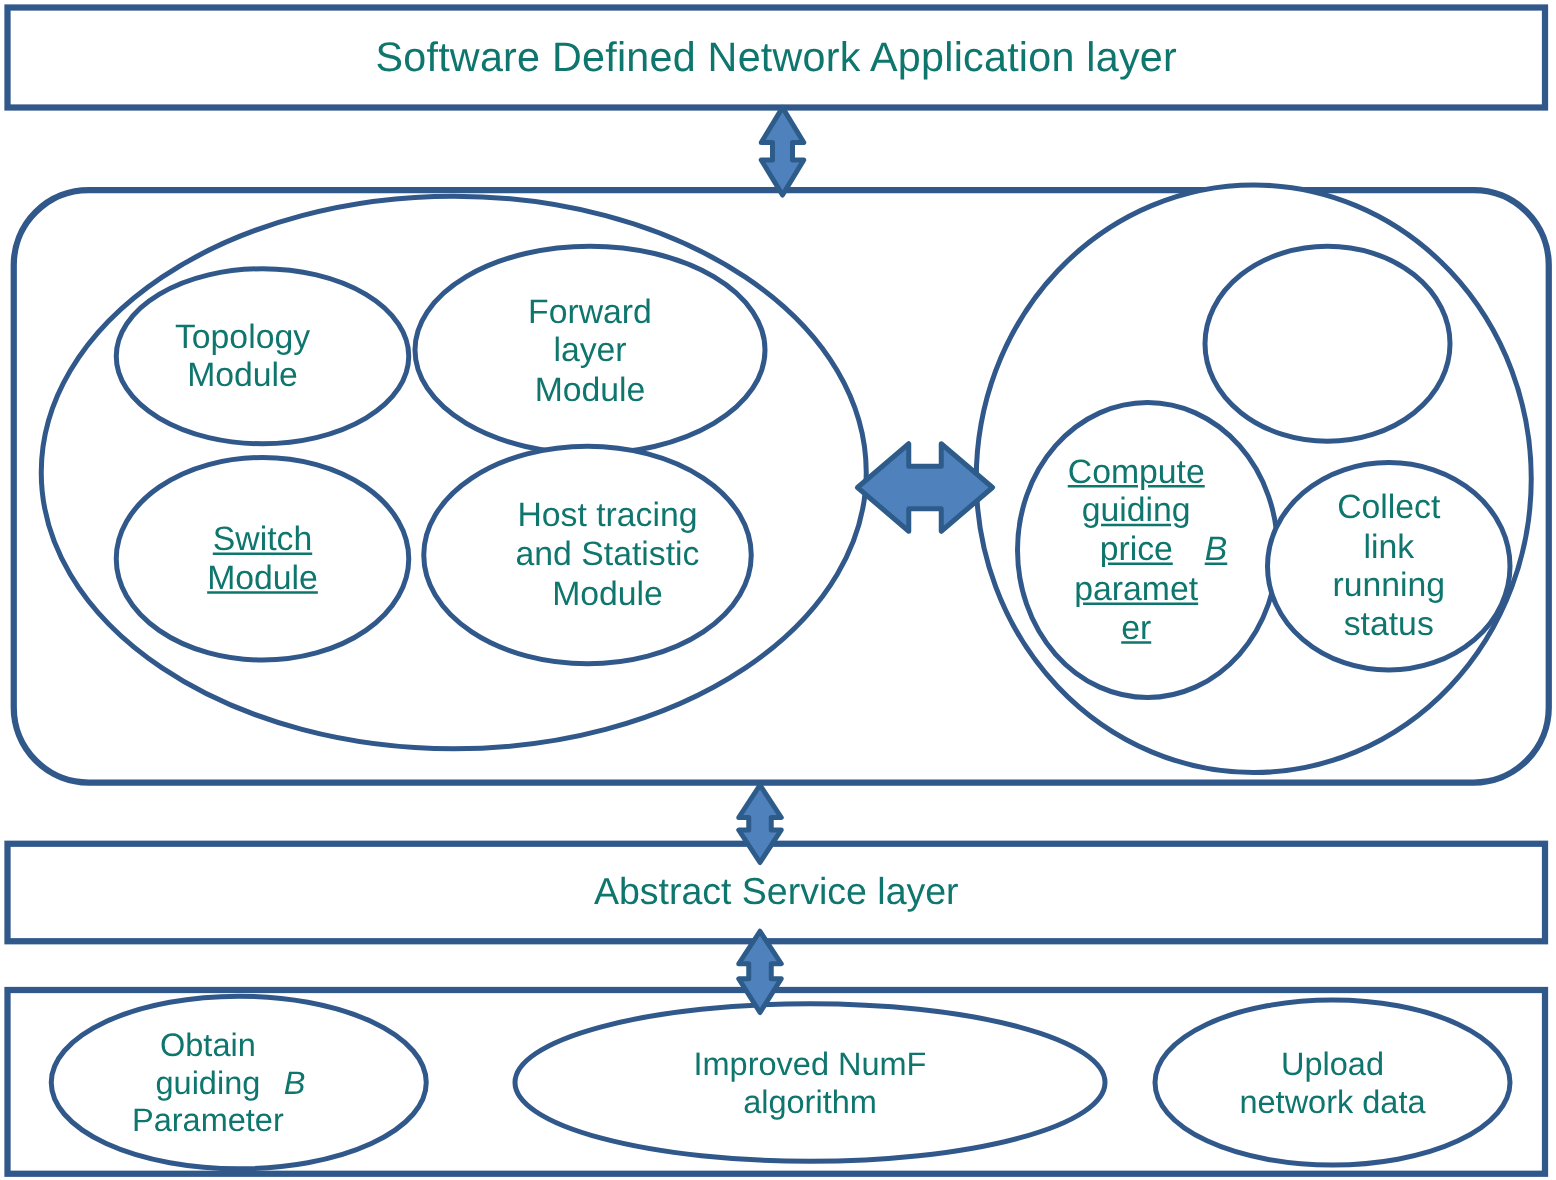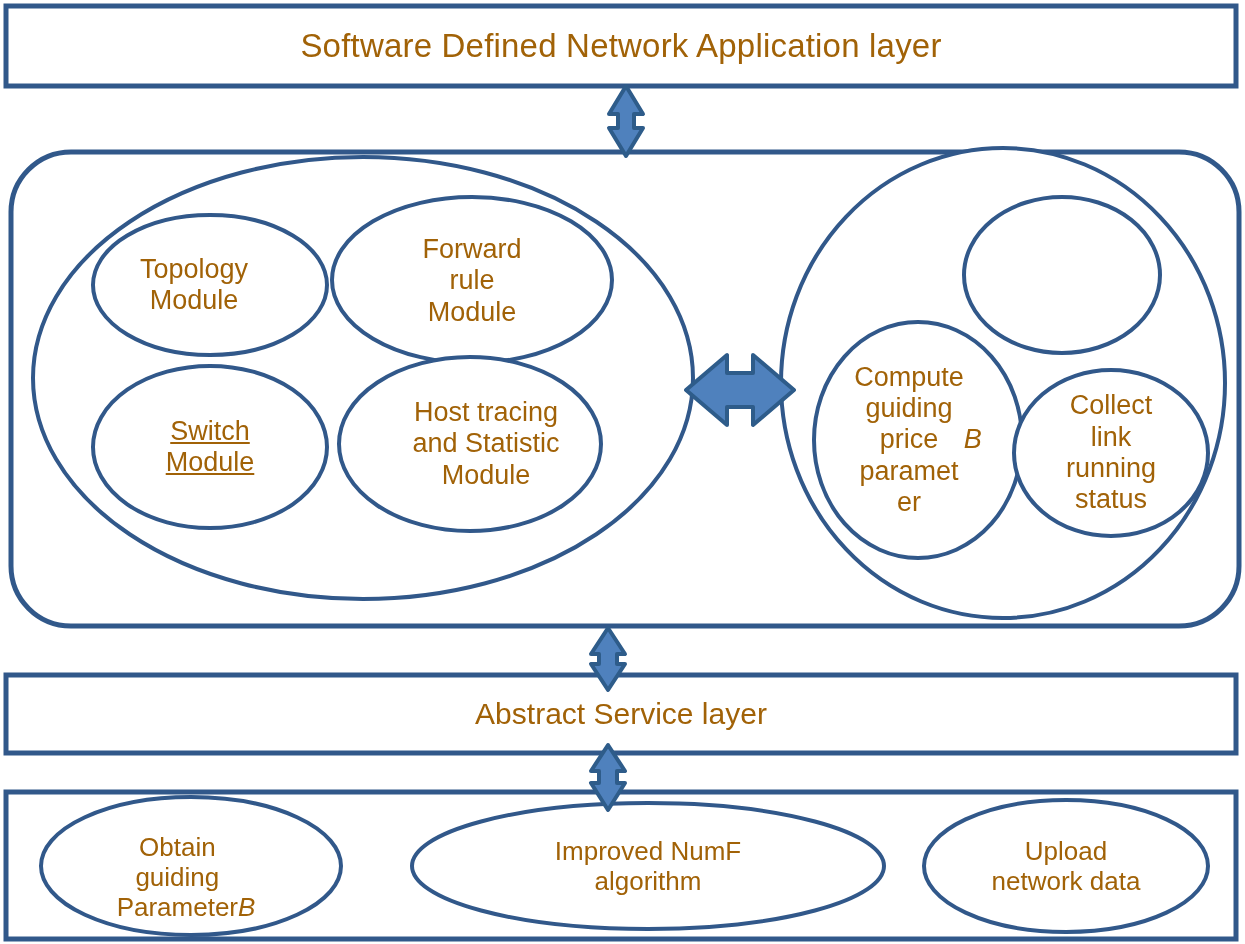--- a/index.html
+++ b/index.html
@@ -25,21 +25,21 @@
     width: 1245px;
     height: 944px;
     pointer-events: none;
   }
   .lbl {
     position: absolute;
     display: flex;
     align-items: center;
     justify-content: center;
     text-align: center;
-    color: #a16207;
+    color: #0f766e;
     line-height: 1.16;
     white-space: pre-line;
     pointer-events: auto;
   }
   .band-title {
     font-size: 33px;
     letter-spacing: 0.2px;
   }
   .band-title-2 {
     font-size: 30px;
@@ -94,45 +94,45 @@
 
     <polygon points="608,745 625,771 617,771 617,783 625,783 608,810 591,783 599,783 599,771 591,771" fill="#4F81BD" stroke="#2E5C8A" stroke-width="4" stroke-linejoin="round"></polygon>
   </svg>
 
   <div class="lbl band-title" style="left:6px; top:6px; width:1230px; height:80px;">Software Defined Network  Application layer</div>
 
   <div class="lbl ell-txt" style="left:84px; top:240px; width:220px; height:90px;">Topology
 Module</div>
 
   <div class="lbl ell-txt" style="left:362px; top:215px; width:220px; height:132px;">Forward
-rule
+layer
 Module</div>
 
   <div class="lbl ell-txt" style="left:100px; top:402px; width:220px; height:90px;text-decoration:underline;">Switch
 Module</div>
 
   <div class="lbl ell-txt" style="left:368px; top:378px; width:236px; height:132px;">Host tracing
 and Statistic
 Module</div>
 
 
-  <div class="lbl ell-txt" style="left:828px; top:330px; width:180px; height:220px;"><span>Compute
+  <div class="lbl ell-txt" style="left:828px; top:330px; width:180px; height:220px;text-decoration:underline;"><span>Compute
 guiding
 price
 paramet
 er </span><span class="it">B</span></div>
 
   <div class="lbl band-title-2" style="left:6px; top:675px; width:1230px; height:78px;">Abstract Service layer</div>
 
   <div class="lbl ell-txt" style="left:1021px; top:374px; width:180px; height:158px;">Collect
 link
 running
 status</div>
 
-  <div class="lbl ell-txt-sm" style="left:56px; top:810px; width:260px; height:112px;align-items:flex-end;"><span>Obtain
+  <div class="lbl ell-txt-sm" style="left:45px; top:810px; width:260px; height:112px;"><span>Obtain
 guiding
 Parameter </span><span class="it">B</span></div>
 
   <div class="lbl ell-txt-sm" style="left:926px; top:828px; width:280px; height:76px;">Upload
 network data</div>
 
   <div class="lbl ell-txt-sm" style="left:468px; top:828px; width:360px; height:76px;">Improved NumF
 algorithm</div>
 
 </div>

